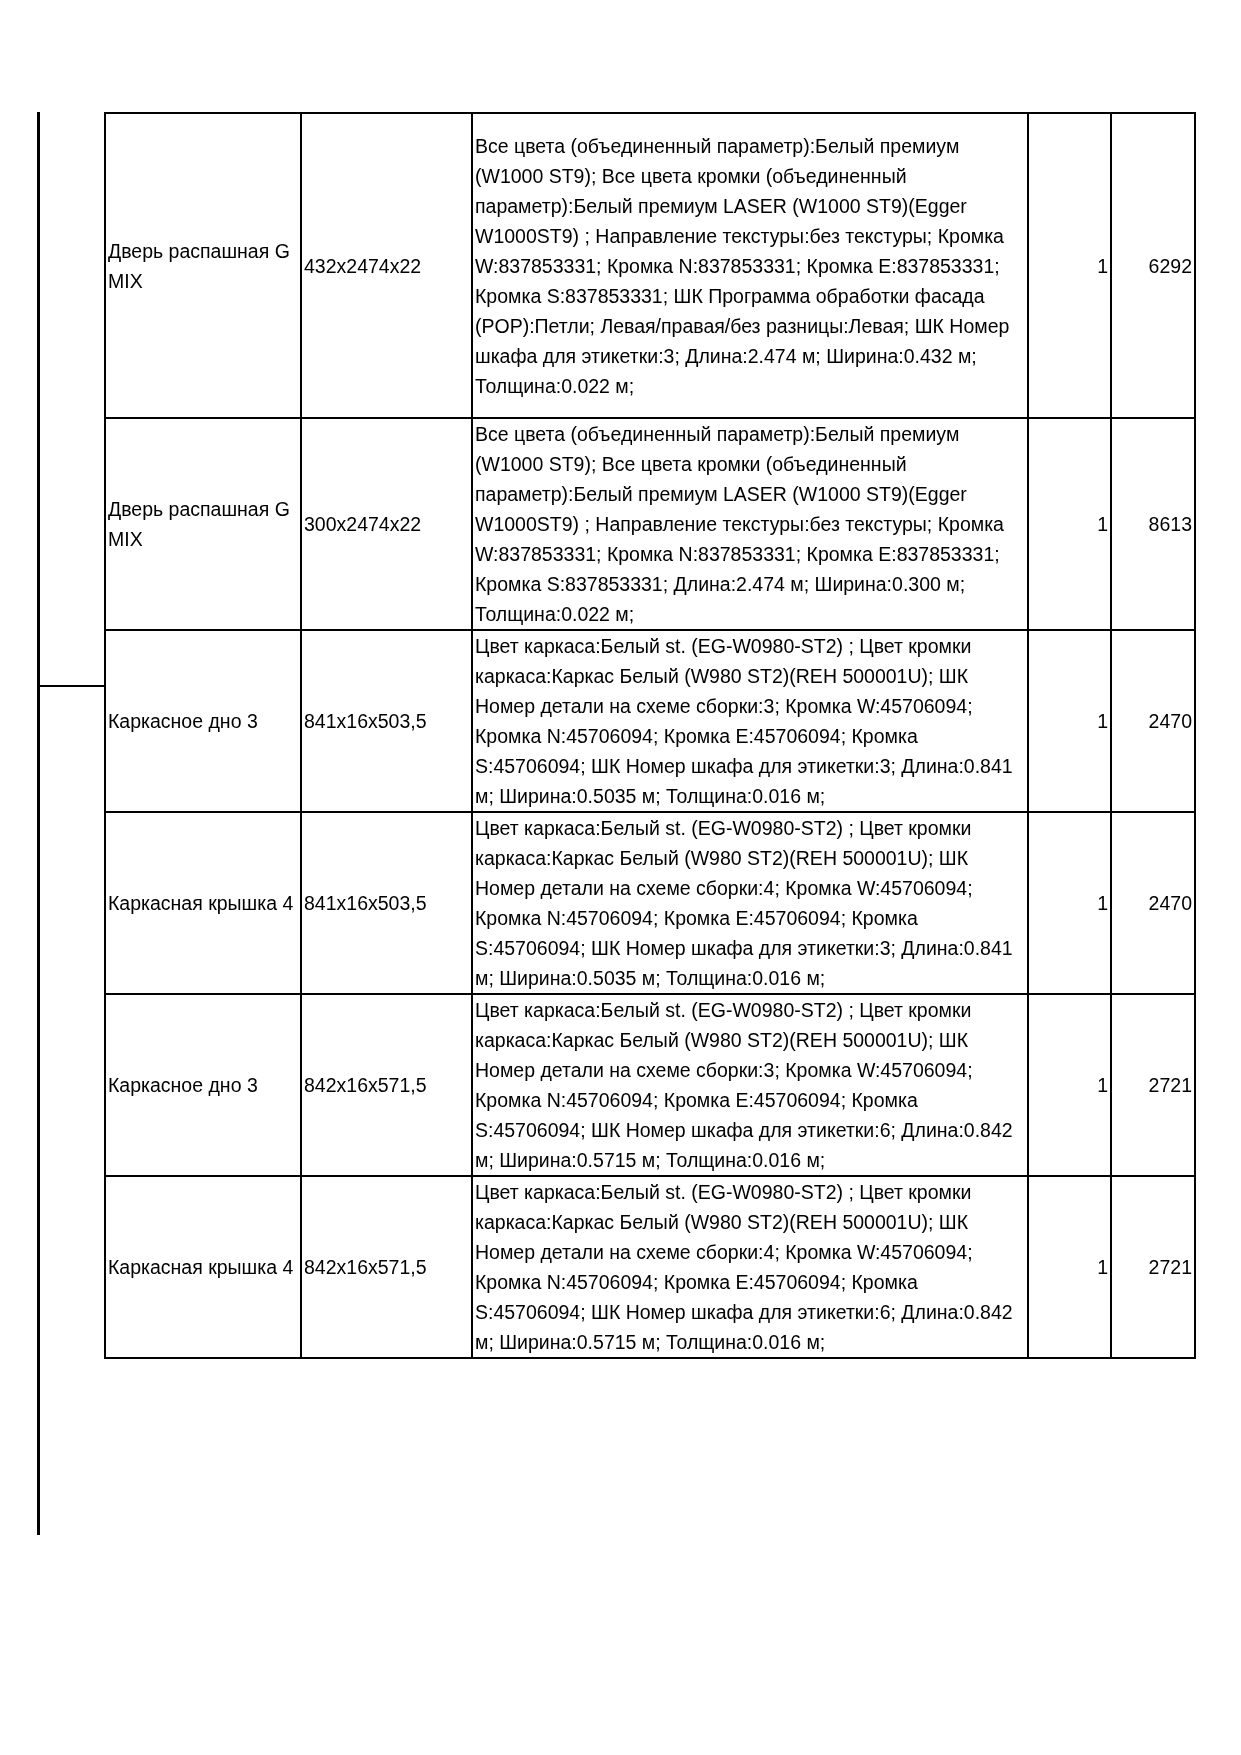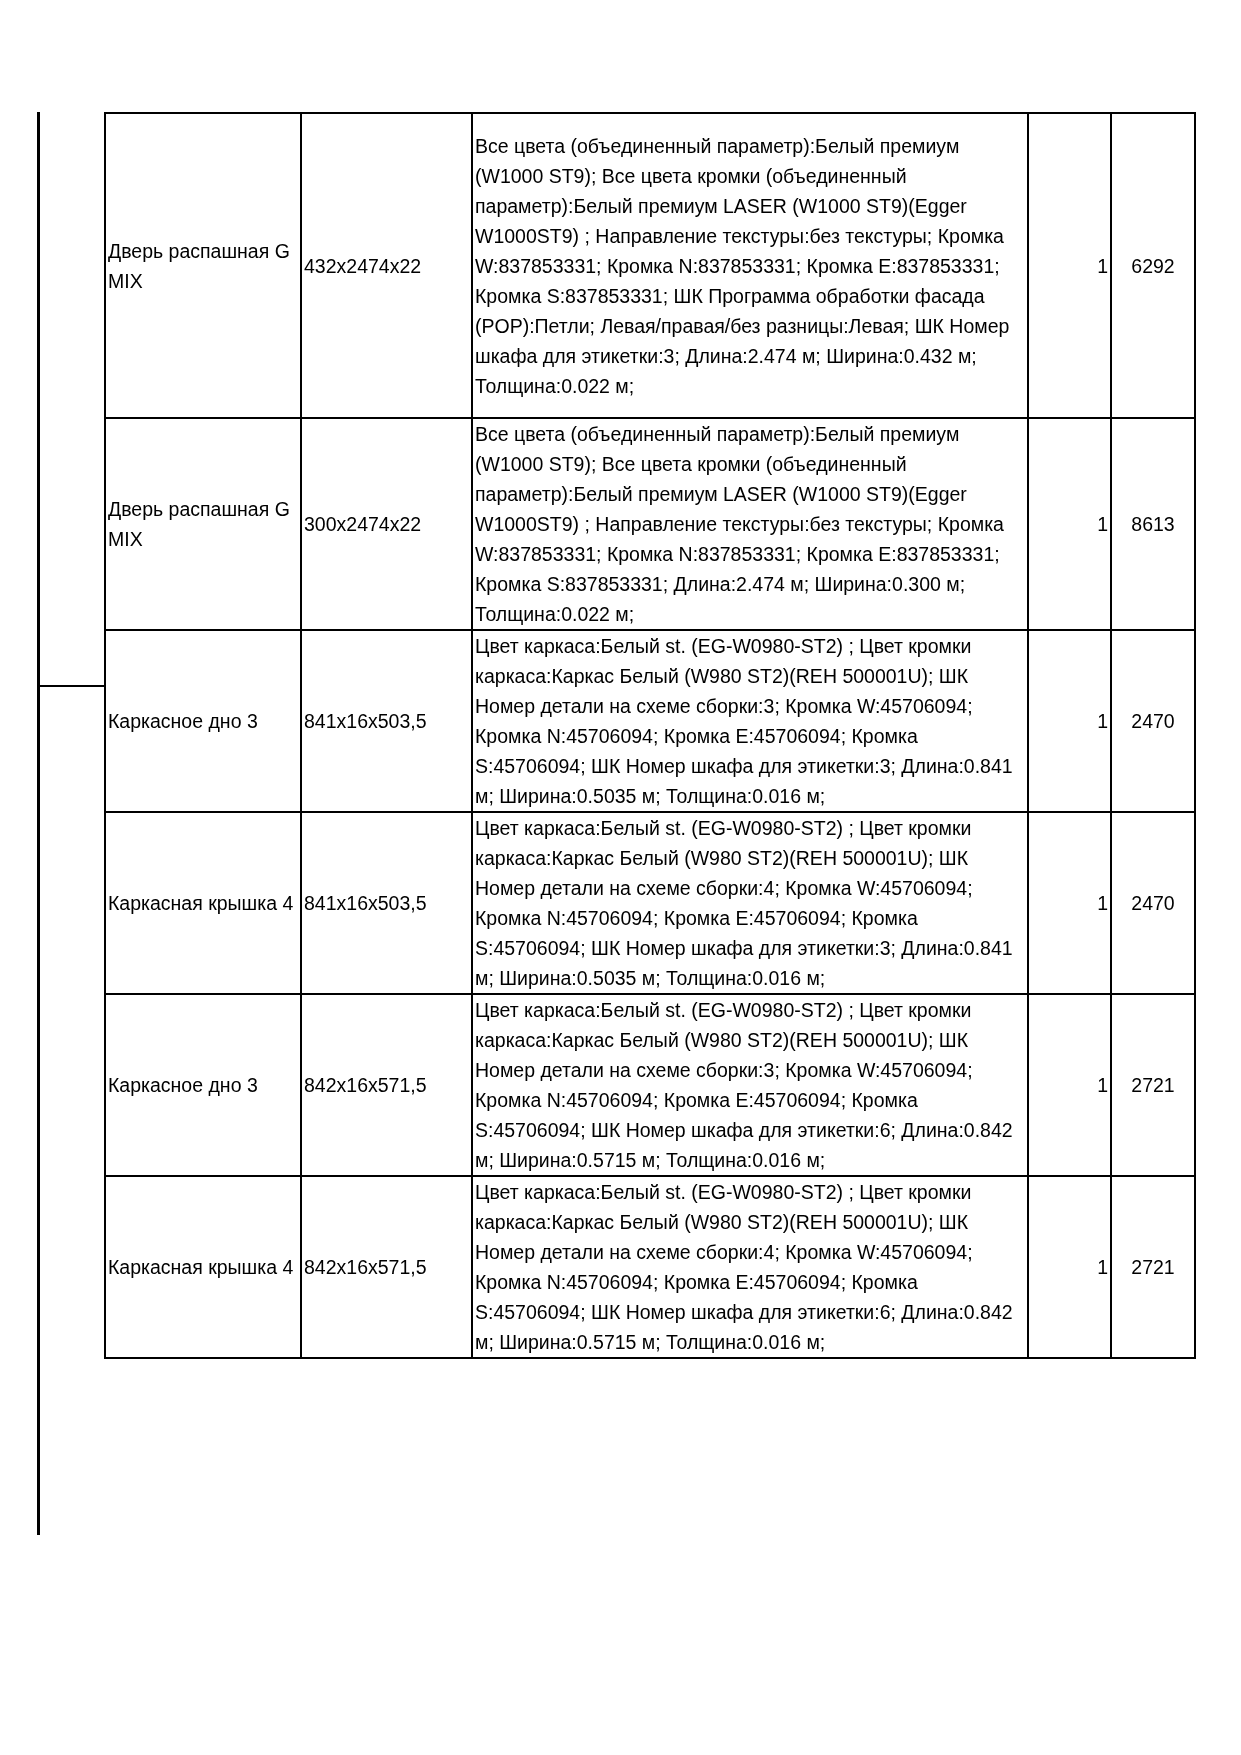--- a/index.html
+++ b/index.html
@@ -6,21 +6,21 @@
   body { width:1241px; height:1755px; position:relative; overflow:hidden;
          font-family: "Liberation Sans", "DejaVu Sans", sans-serif; color:#000; }
   .group-line { position:absolute; left:37px; width:3px; background:#000; top:112px; height:1423px; }
   .group-sep { position:absolute; left:37px; width:68px; height:2px; background:#000; top:685px; }
   table.spec { position:absolute; left:104px; top:112px; border-collapse:collapse; table-layout:fixed; width:1082px; }
   table.spec td { border:2px solid #000; padding:0 2px; vertical-align:middle; font-size:19.5px; line-height:30px; }
   td.name { width:190px; }
   td.size { width:165px; }
   td.desc { width:550px; padding:14px 3px 14px 4px;margin-left:34px; }
   td.qty { width:77px; text-align:right; }
-  td.len { width:78px; text-align:center; }
+  td.len { width:78px; text-align:right; }
   tr.r1 td { height:303px; }
   tr.r2 td { height:208px; }
   tr.r3 td, tr.r4 td, tr.r5 td, tr.r6 td { height:180px; }
 </style>
 </head>
 <body>
 
 <div class="group-line"></div>
 <div class="group-sep"></div>
 

